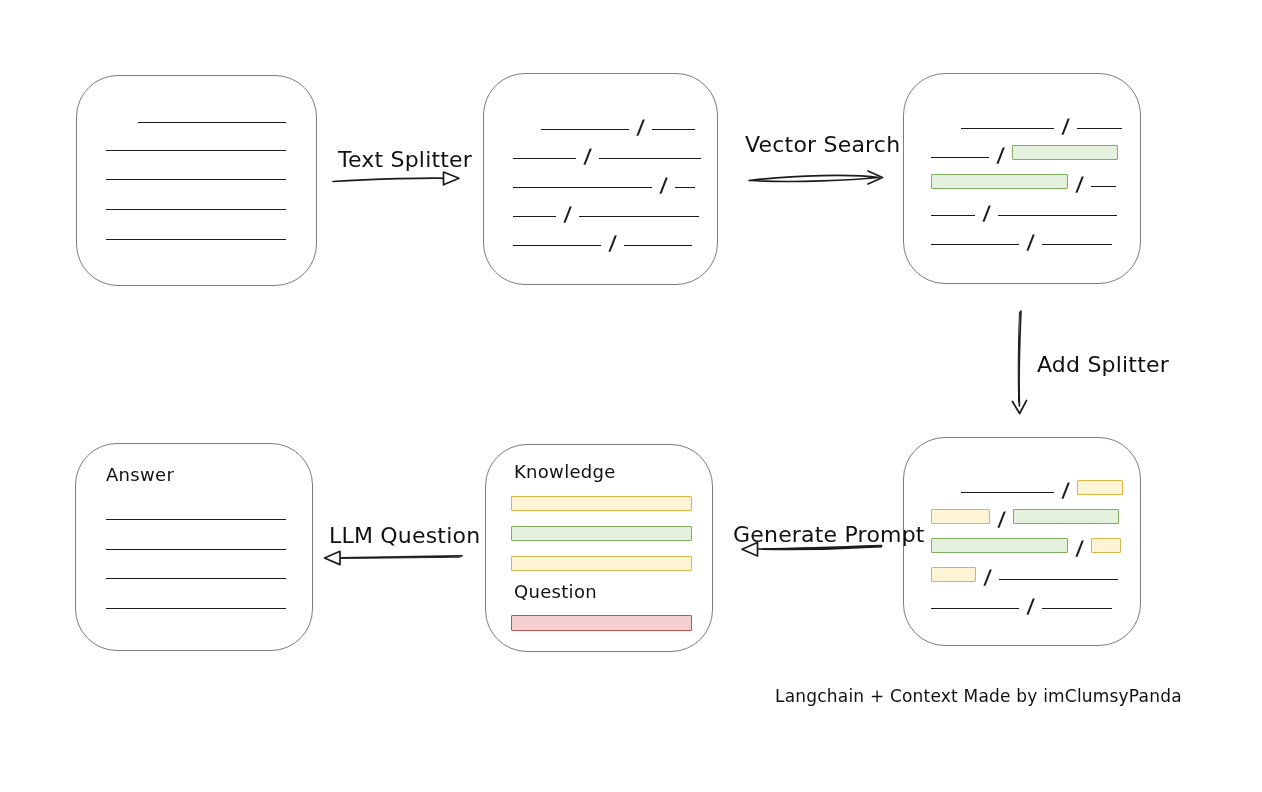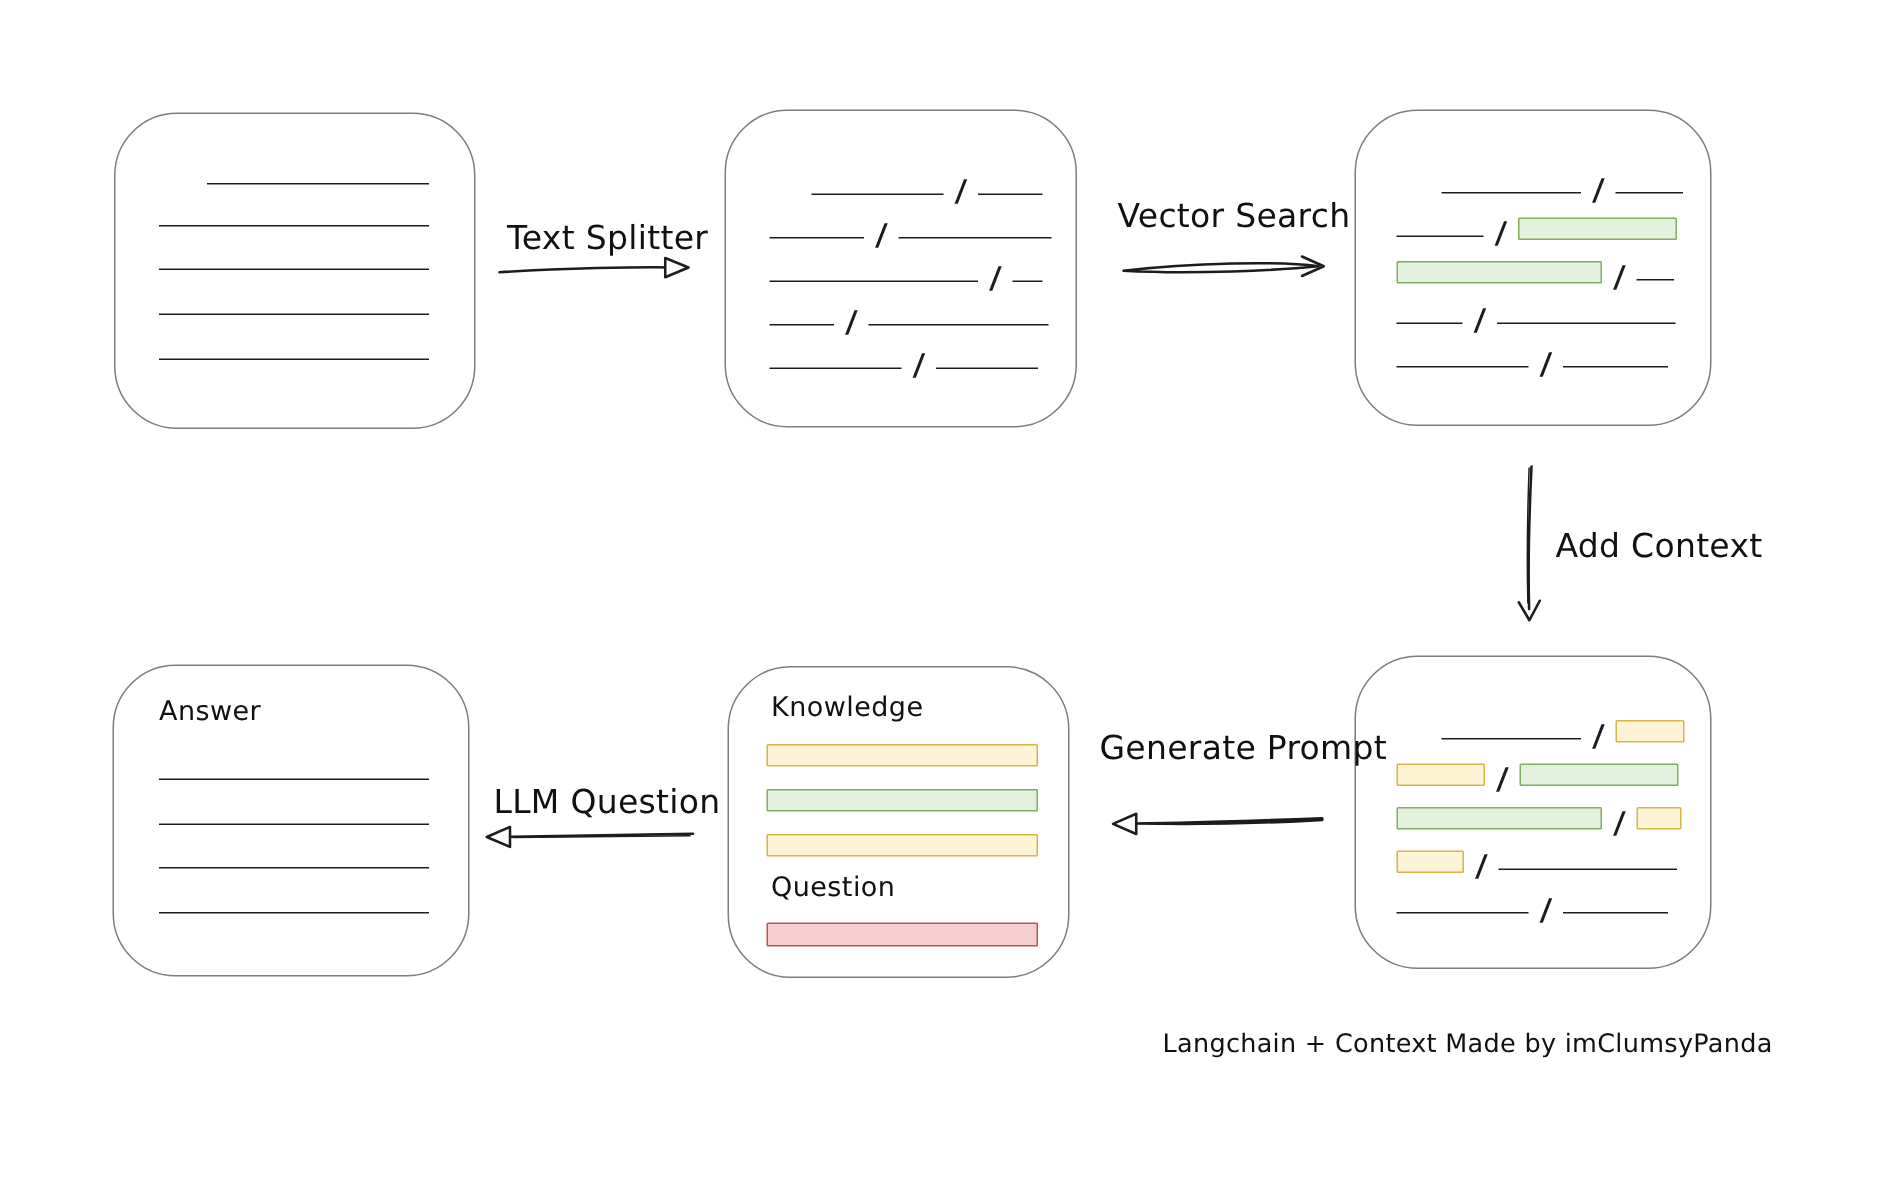--- a/index.html
+++ b/index.html
@@ -195,19 +195,19 @@
 
     <g>
       <path d="M462,555.8 C425,556.8 385,557.4 341,557.9"></path>
       <path d="M460,557.2 C428,557.6 395,558 342,558.3" style="stroke-width:1;"></path>
       <path class="head-closed" d="M340,551.3 L324.5,558 L340,564.6 Z"></path>
     </g>
   </svg>
 
   <div class="edge-label" style="left:338px;top:147px;width:120px;">Text Splitter</div>
   <div class="edge-label" style="left:745px;top:132px;width:130px;">Vector Search</div>
-  <div class="edge-label" style="left:1037px;top:352px;width:120px;text-align:left;">Add Context</div>
-  <div class="edge-label" style="left:733px;top:487px;width:152px;">Generate Prompt</div>
+  <div class="edge-label" style="left:1037px;top:352px;width:120px;text-align:left;">Add Splitter</div>
+  <div class="edge-label" style="left:733px;top:522px;width:152px;">Generate Prompt</div>
   <div class="edge-label" style="left:329px;top:523px;width:126px;">LLM Question</div>
 
   <div id="caption">Langchain + Context Made by imClumsyPanda</div>
 
 </div>
 
 </body></html>

